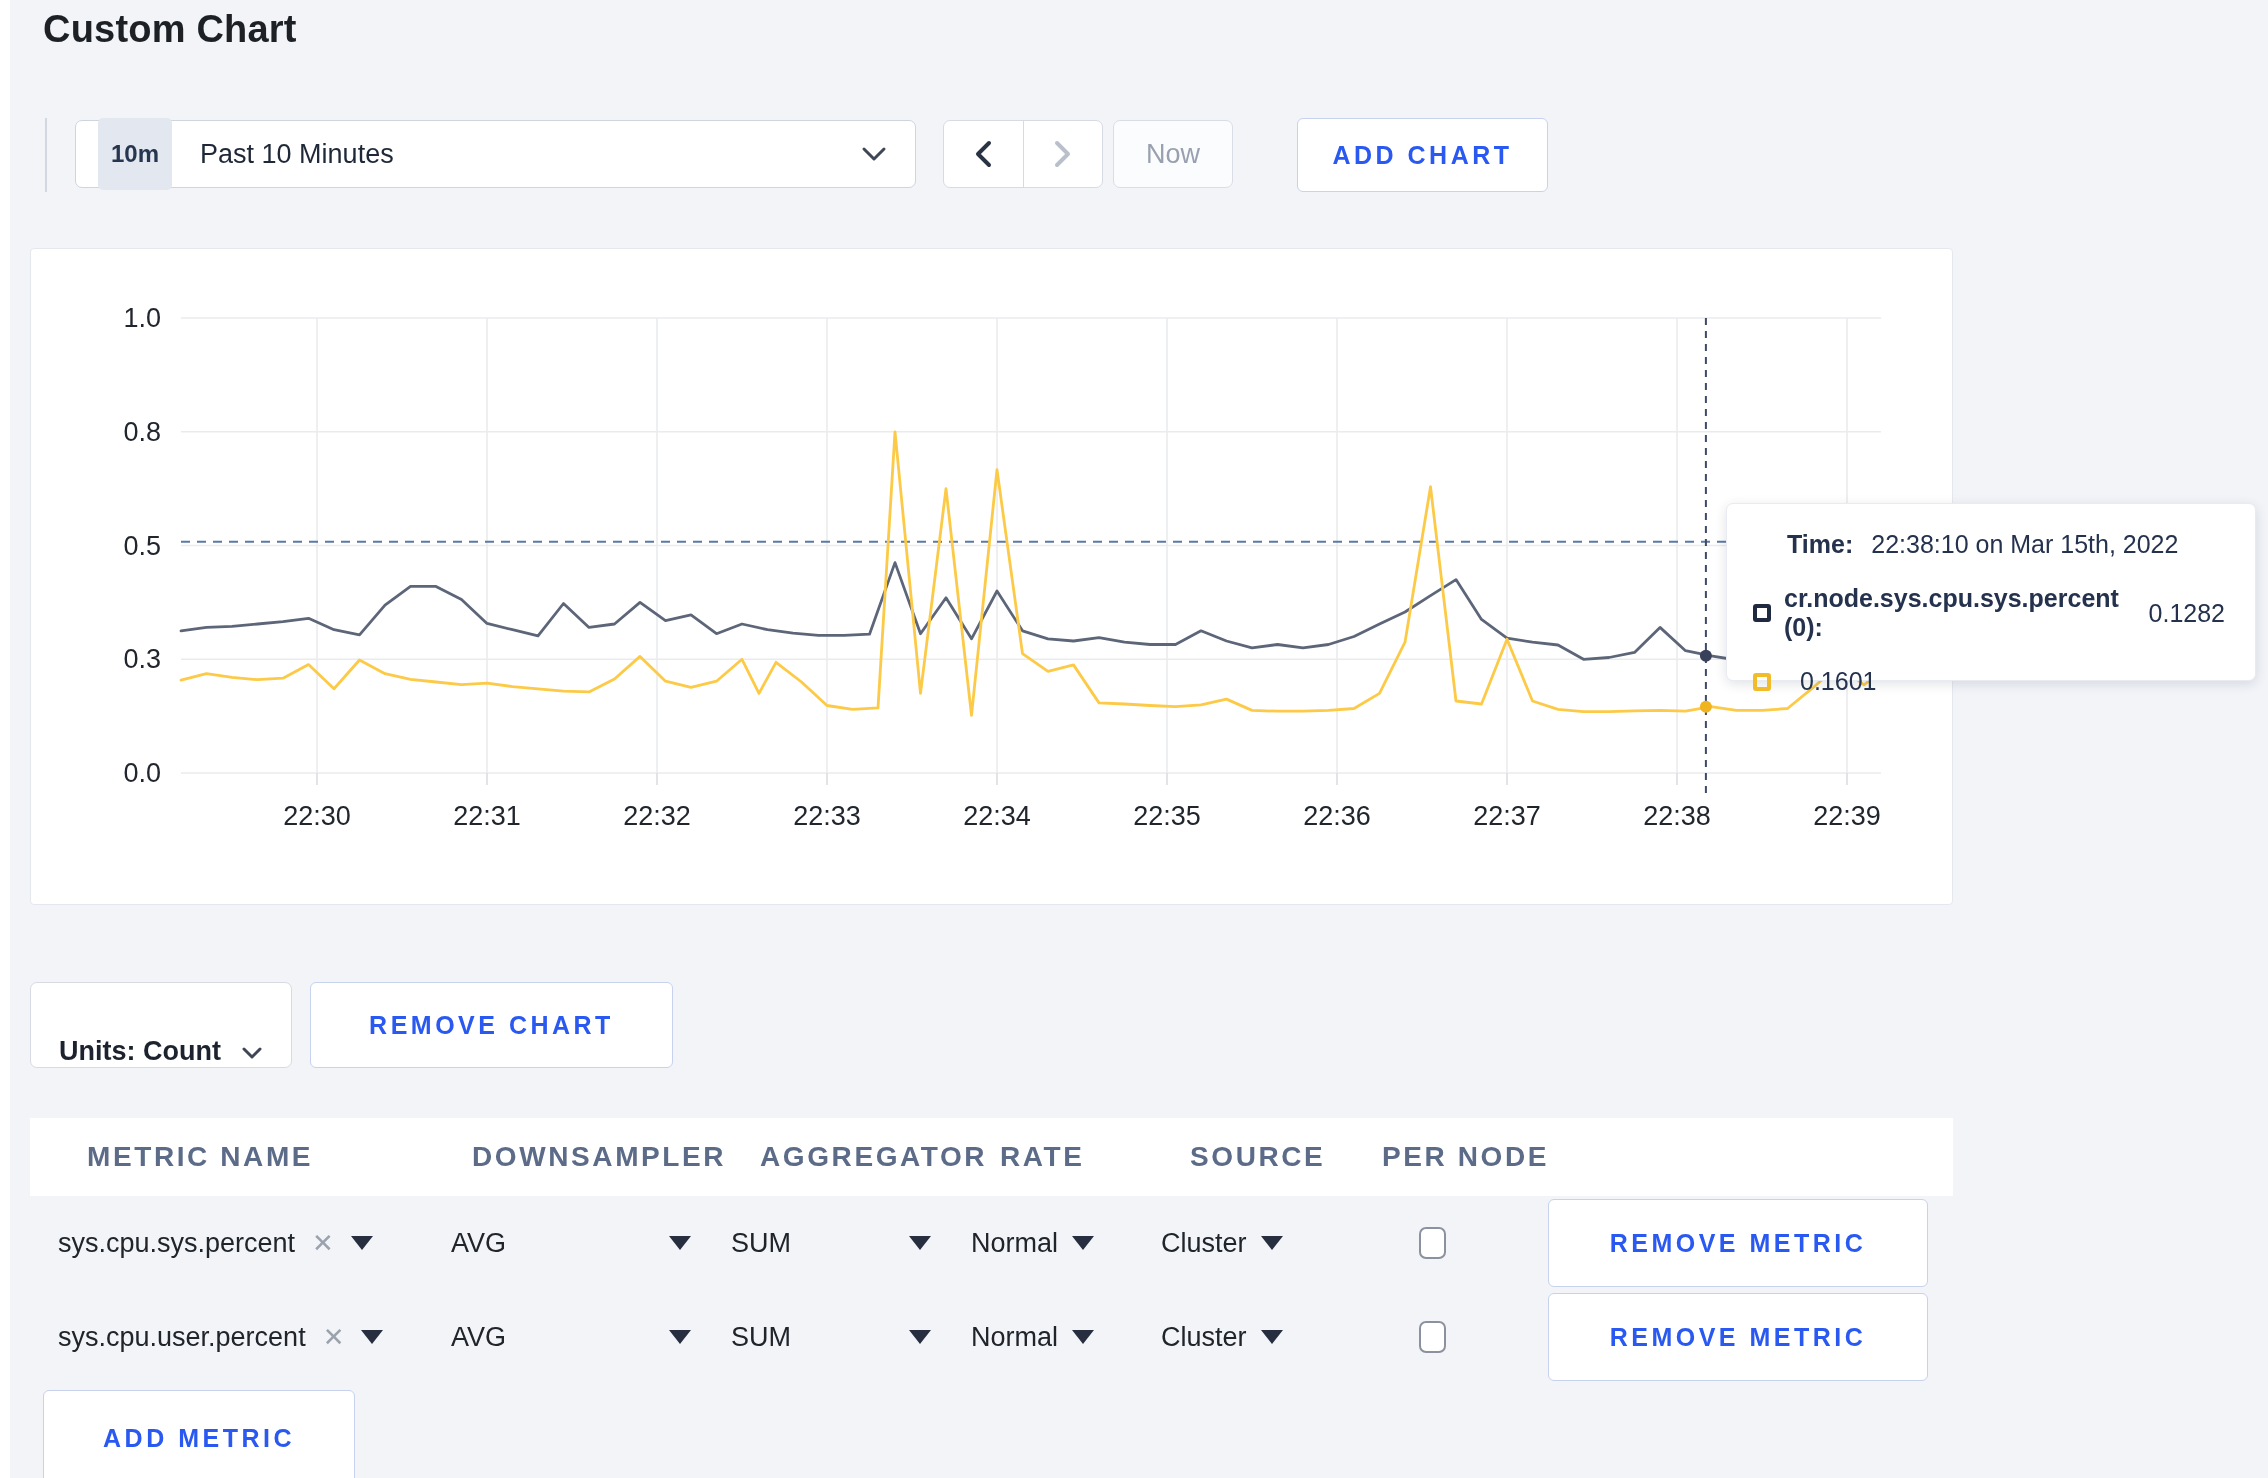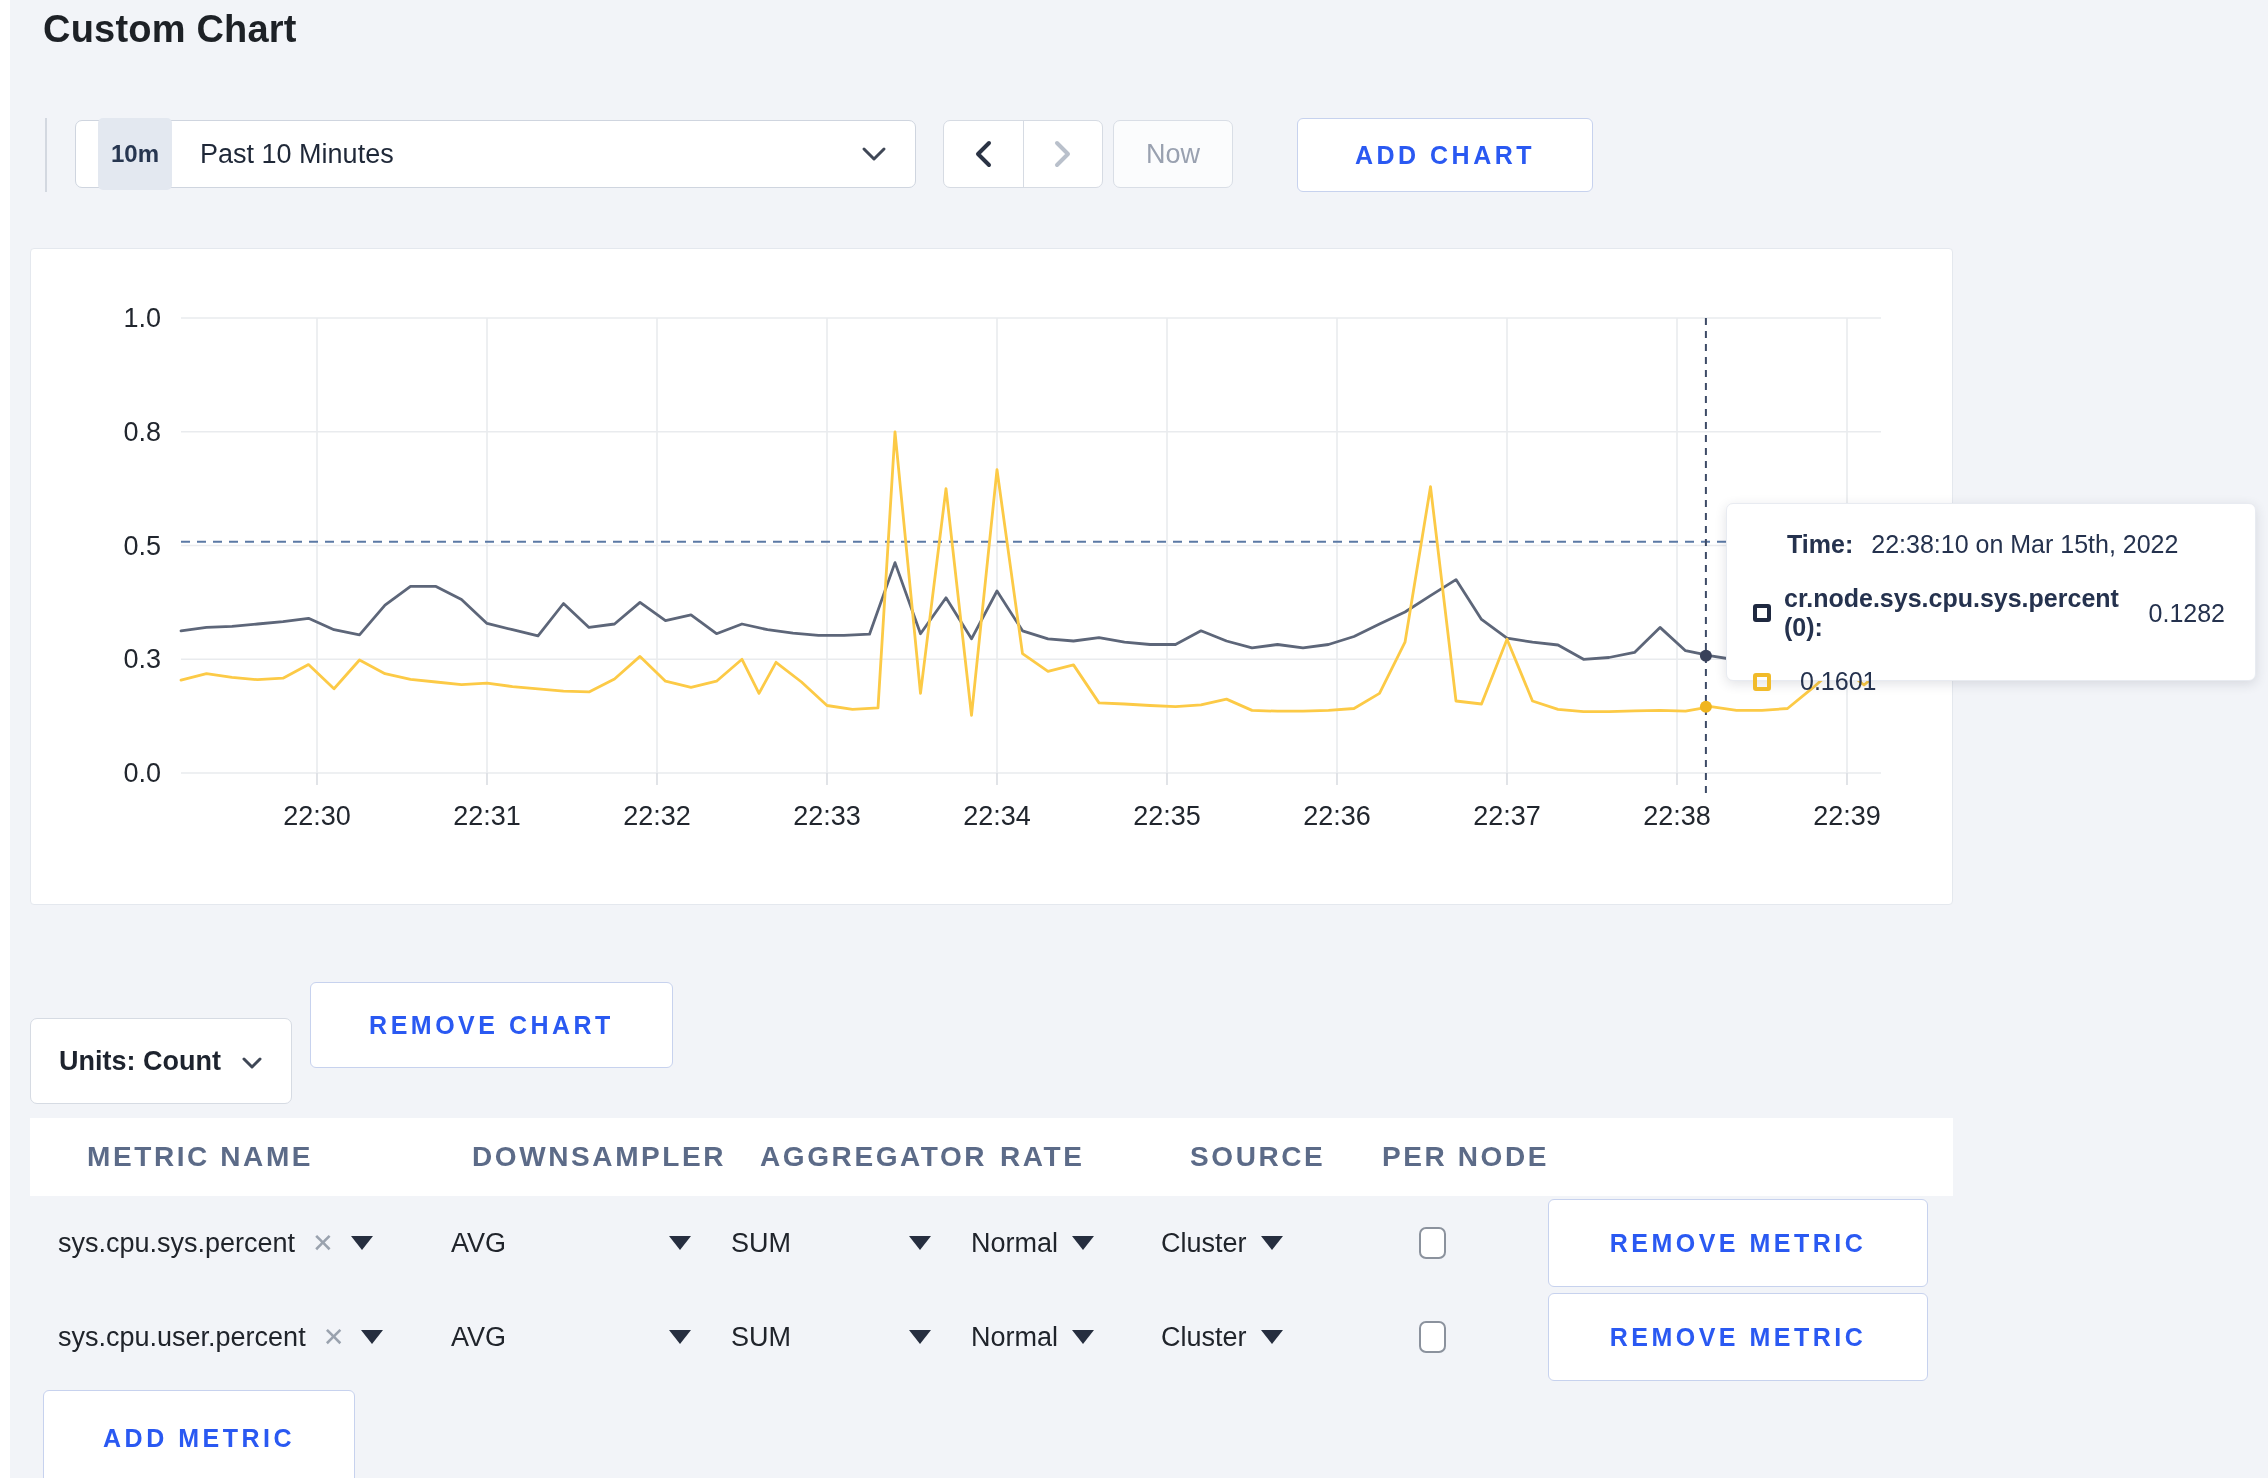--- a/index.html
+++ b/index.html
@@ -46,21 +46,21 @@
     position:absolute; left:1113px; top:120px; width:120px; height:68px;
     background:#fbfcfd; border:1px solid #d9dee6; border-radius:7px;
     display:flex; align-items:center; justify-content:center;
     font-size:27px; color:#99a1b0;
   }
   .btn-blue {
     background:#fff; border:1px solid #c7d2ee; border-radius:6px;
     color:#2a59f2; font-size:25px; font-weight:600; letter-spacing:3.5px;
     display:flex; align-items:center; justify-content:center; cursor:pointer;
   }
-  .add-chart-button { position:absolute; left:1297px; top:118px; width:296px; height:74px; }
+  .add-chart-button { position:absolute; left:1297px; top:118px; width:251px; height:74px; }
 
   
   .chart-card {
     position:absolute; left:30px; top:248px; width:1923px; height:657px;
     background:#fff; border:1px solid #e4e8ee; border-radius:4px;
   }
   .chart-card svg { position:absolute; left:0; top:0; overflow:visible; }
 
   
   .chart-tooltip {
@@ -74,22 +74,22 @@
   .tooltip-time-label { font-weight:700; }
   .tooltip-series-row { display:flex; align-items:center; margin-top:25px; }
   .tooltip-swatch { width:18px; height:18px; border-radius:3px; border:4px solid #000; margin-right:13px; flex:none; }
   .tooltip-series-label { font-weight:700; font-size:25px; }
   .tooltip-series-value { margin-left:16px; }
 
   
   .units-button {
     position:absolute; left:30px; top:982px; width:262px; height:86px;
     background:#fff; border:1px solid #d6dbe3; border-radius:7px;
-    display:flex; align-items:center; justify-content:center; gap:20px;
-    font-size:27px; font-weight:700; color:#1d232e; cursor:pointer;margin-top:36px;
+    display:flex; align-items:flex-end; justify-content:center; gap:20px;
+    font-size:27px; font-weight:700; color:#1d232e; cursor:pointer;
   }
   .remove-chart-button { position:absolute; left:310px; top:982px; width:363px; height:86px; }
 
   
   .table-grid {
     display:grid;
     grid-template-columns:385px 288px 240px 190px 192px 195px 1fr;
     align-items:center;
   }
   .metrics-header {

